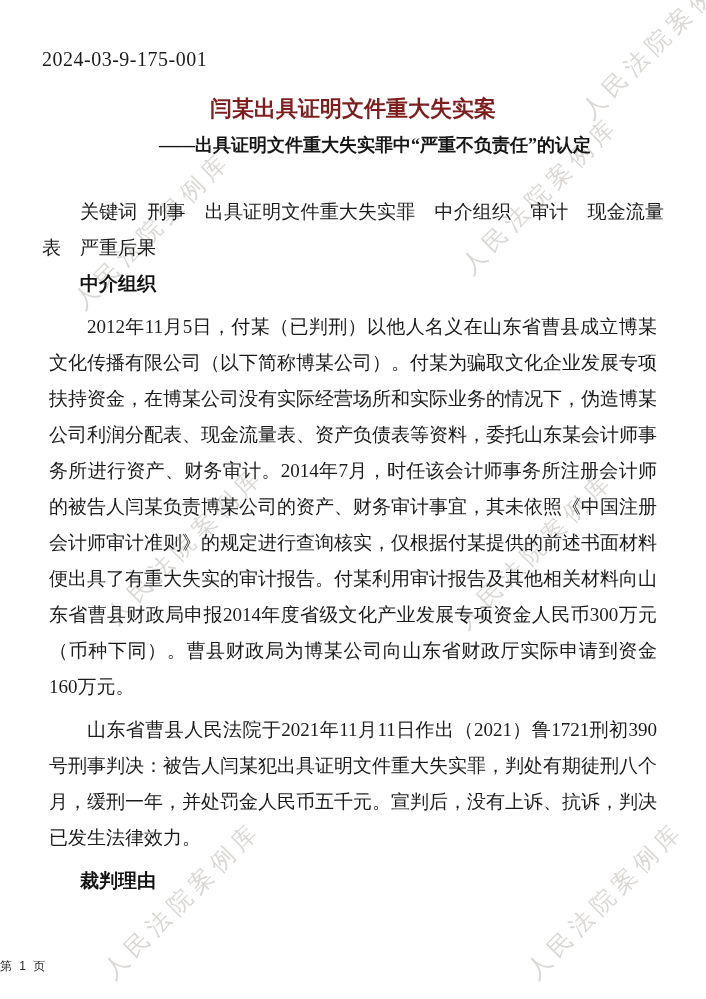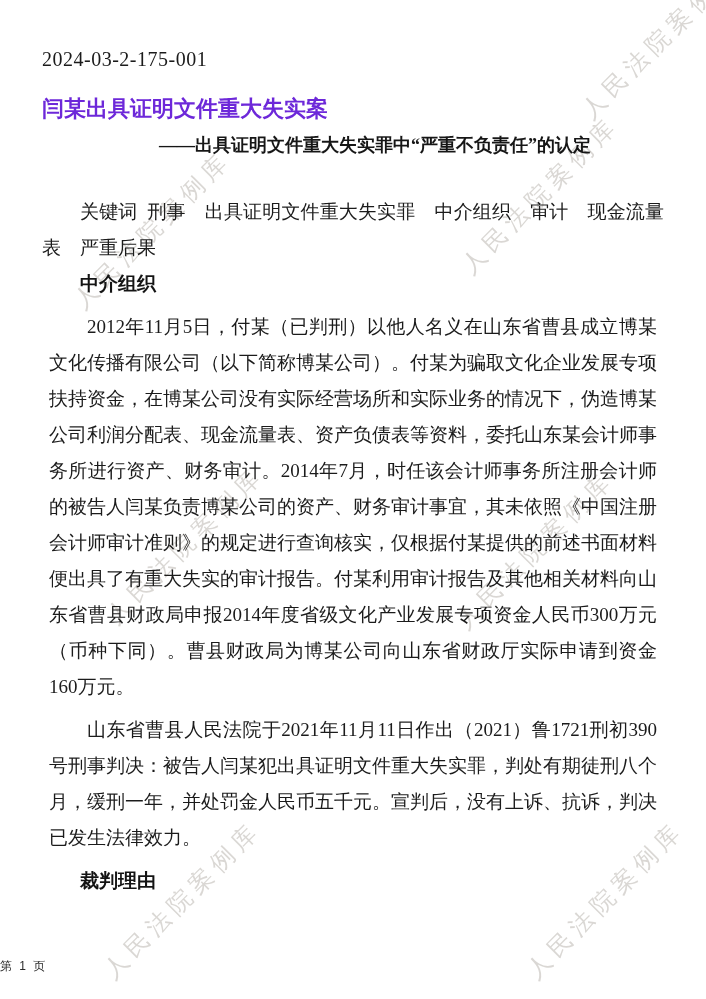--- a/index.html
+++ b/index.html
@@ -28,23 +28,23 @@
     position: relative; z-index: 1;
     padding: 46px 42px 0 42px;
   }
   .case-number {
     font-size: 20px; line-height: 26px;
     letter-spacing: 0.5px;
   }
   .doc-title {
     font-size: 22px; line-height: 30px;
     margin: 22px 0 0 0;
-    text-align: left;
+    text-align: center;
     font-weight: bold;
-    color: #6d28d9;
+    color: #7f1d1d;
   }
   .doc-subtitle {
     font-size: 18px; line-height: 26px;
     margin: 8px 0 0 0;
     padding-left: 44px;
     text-align: center;
     font-weight: bold;
     color: #161616;
   }
   .keywords {
@@ -90,21 +90,21 @@
   <div class="watermark" style="left:152px; top:230px;">人民法院案例库</div>
   <div class="watermark" style="left:540px; top:195px;">人民法院案例库</div>
   <div class="watermark" style="left:660px; top:40px;">人民法院案例库</div>
   <div class="watermark" style="left:185px; top:545px;">人民法院案例库</div>
   <div class="watermark" style="left:535px; top:550px;">人民法院案例库</div>
   <div class="watermark" style="left:182px; top:900px;">人民法院案例库</div>
   <div class="watermark" style="left:605px; top:900px;">人民法院案例库</div>
 </div>
 
 <main class="page">
-  <div class="case-number">2024-03-2-175-001</div>
+  <div class="case-number">2024-03-9-175-001</div>
 
   <h1 class="doc-title">闫某出具证明文件重大失实案</h1>
 
   <h2 class="doc-subtitle">——出具证明文件重大失实罪中“严重不负责任”的认定</h2>
 
   <p class="keywords"><span class="kw-label">关键词</span><span class="kw-text">刑事　出具证明文件重大失实罪　中介组织　审计　现金流量表　严重后果</span></p>
 
   <h3 class="section-heading">中介组织</h3>
 
   <p class="body-para">2012年11月5日，付某（已判刑）以他人名义在山东省曹县成立博某文化传播有限公司（以下简称博某公司）。付某为骗取文化企业发展专项扶持资金，在博某公司没有实际经营场所和实际业务的情况下，伪造博某公司利润分配表、现金流量表、资产负债表等资料，委托山东某会计师事务所进行资产、财务审计。2014年7月，时任该会计师事务所注册会计师的被告人闫某负责博某公司的资产、财务审计事宜，其未依照《中国注册会计师审计准则》的规定进行查询核实，仅根据付某提供的前述书面材料便出具了有重大失实的审计报告。付某利用审计报告及其他相关材料向山东省曹县财政局申报2014年度省级文化产业发展专项资金人民币300万元（币种下同）。曹县财政局为博某公司向山东省财政厅实际申请到资金160万元。</p>

